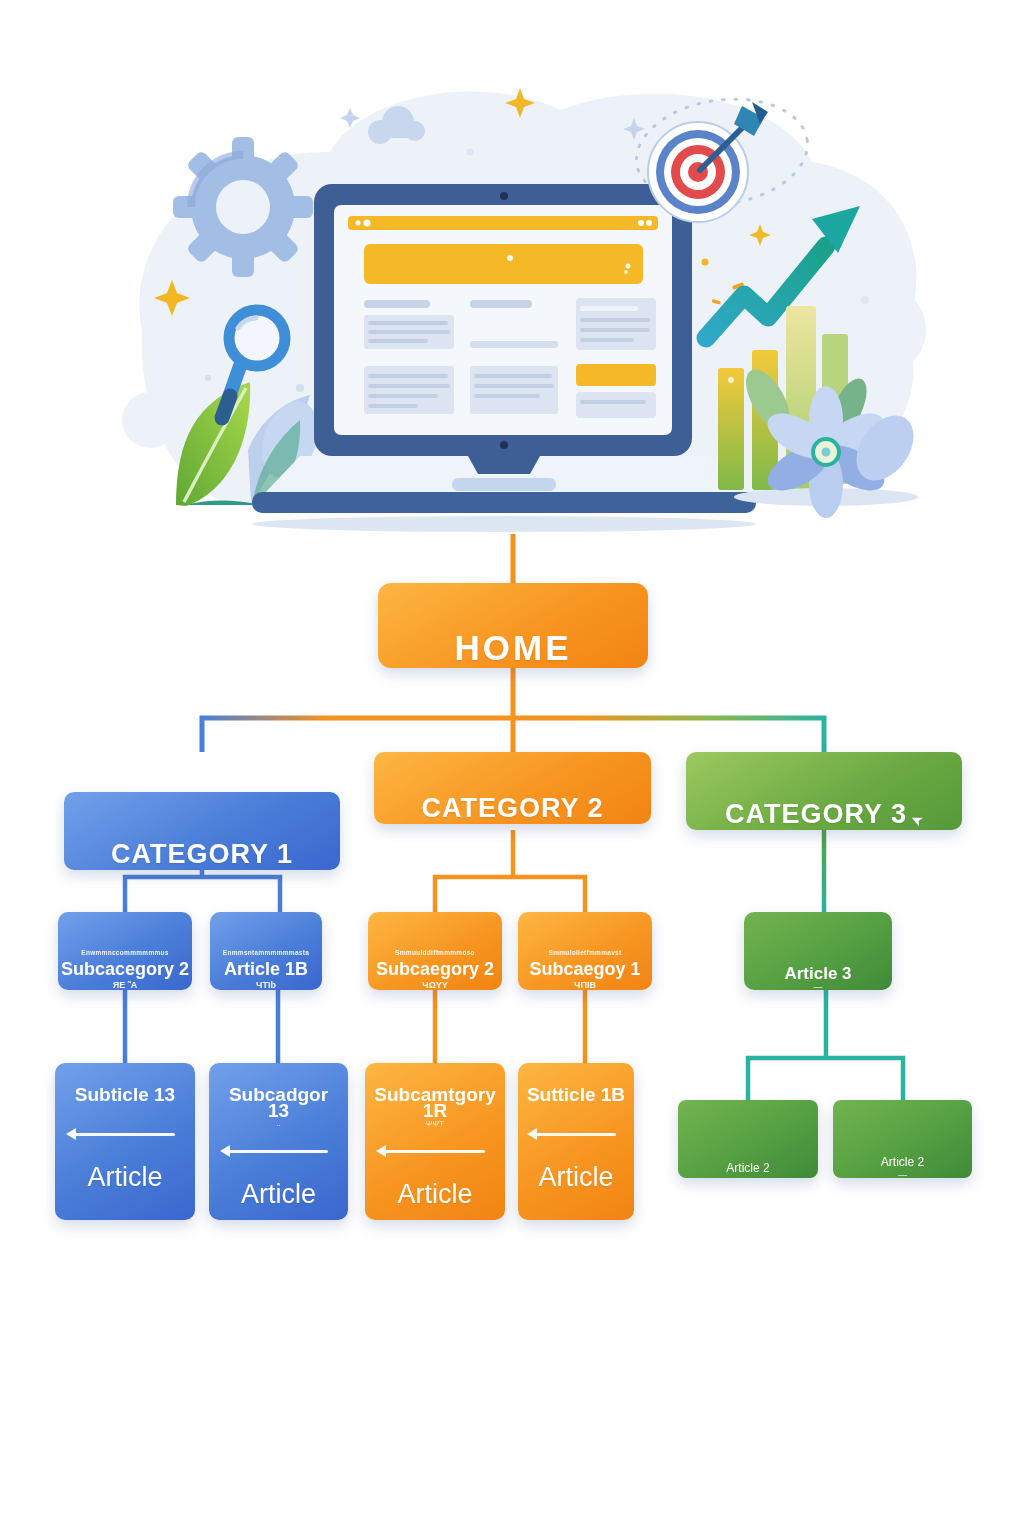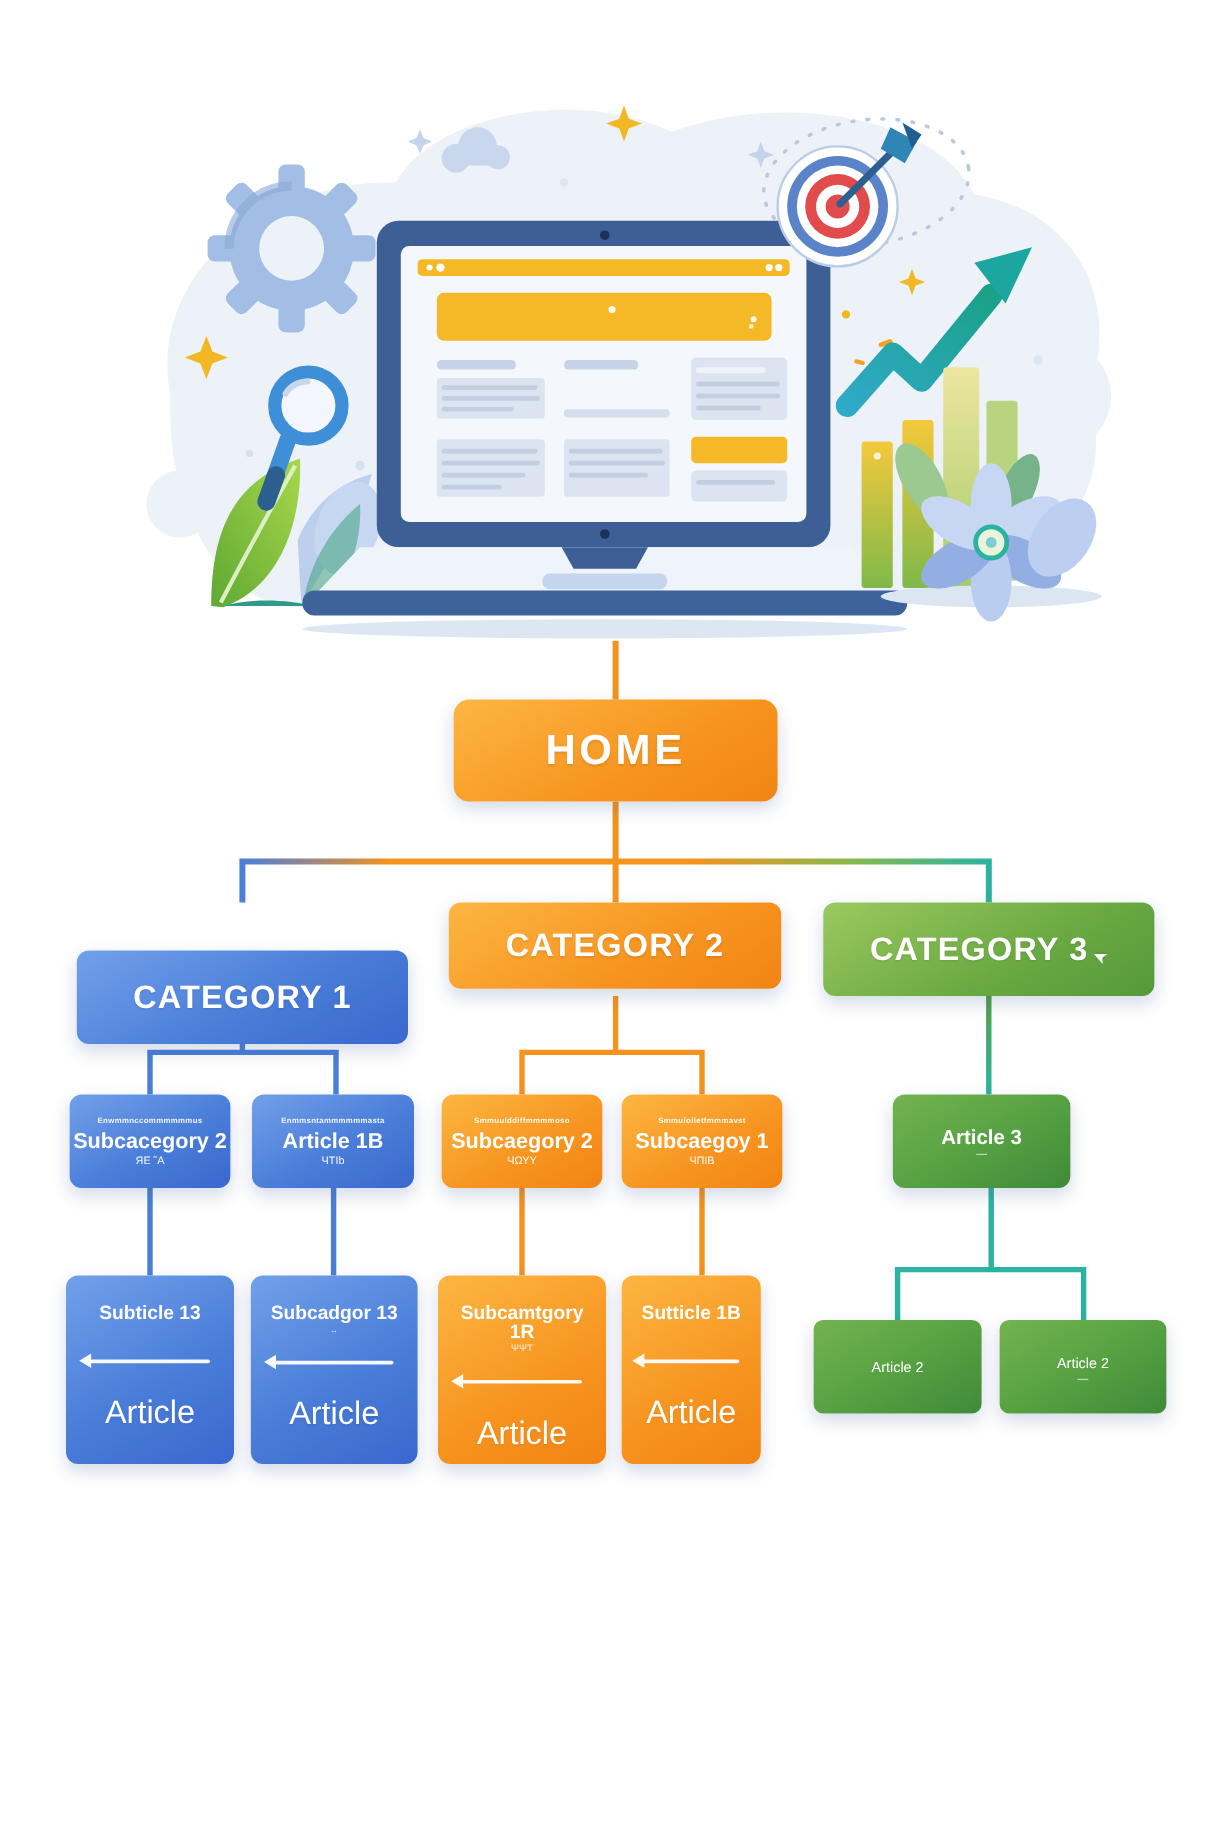--- a/index.html
+++ b/index.html
@@ -1,40 +1,40 @@
 <!DOCTYPE html>
 <html><head>
 <meta charset="utf-8">
 <style>
   html,body{margin:0;padding:0;background:#ffffff;}
   body{width:1024px;height:1536px;font-family:"Liberation Sans",sans-serif;overflow:hidden;}
   .stage{position:relative;width:1024px;height:1536px;background:#ffffff;}
   svg{position:absolute;left:0;top:0;}
 
-  .node{position:absolute;display:flex;flex-direction:column;align-items:center;justify-content:center;
+  .node{position:absolute;display:flex;flex-direction:column;align-items:center;justify-content:flex-end;
         color:#fff;text-align:center;border-radius:10px;
         box-shadow:0 6px 14px rgba(45,75,140,.20);}
   .blue   {background:linear-gradient(150deg,#72a0ea 0%,#4a7ed8 55%,#3a67ce 100%);}
   .orange {background:linear-gradient(150deg,#fdb642 0%,#f79420 60%,#f28413 100%);}
   .greenA {background:linear-gradient(150deg,#9cc95f 0%,#6aa942 60%,#55993a 100%);}
   .greenB {background:linear-gradient(150deg,#74b350 0%,#55a042 55%,#3f8a38 100%);}
 
   .home{border-radius:13px;}
   .home-label{font-size:35px;font-weight:700;letter-spacing:3px;text-shadow:0 1px 2px rgba(0,0,0,.10);}
   .cat-label{font-size:27px;font-weight:700;letter-spacing:1px;text-shadow:0 1px 2px rgba(0,0,0,.10);}
   .cat-glyph{display:inline-block;font-size:13px;margin-left:4px;transform:rotate(-155deg) translateY(-2px);}
 
   .tiny-top{font-size:6.5px;font-weight:700;letter-spacing:.3px;opacity:.92;line-height:8px;white-space:nowrap;}
   .mid-title{font-size:18px;font-weight:700;margin:4px 0 2px 0;line-height:17px;}
-  .tiny-bottom{font-size:9px;font-weight:400;opacity:.95;line-height:10px;}
+  .tiny-bottom{font-size:9px;font-weight:700;opacity:.95;line-height:10px;}
   .mid-green-title{font-size:17px;font-weight:700;}
   .mid-dash{font-size:9px;line-height:6px;opacity:.9;}
 
   .b3{justify-content:flex-start;padding:24px 8px 20px 8px;box-sizing:border-box;}
-  .b3-title{font-size:16px;font-weight:700;line-height:16px;}
+  .b3-title{font-size:19px;font-weight:700;line-height:16px;}
   .b3-tiny{font-size:8px;opacity:.85;line-height:9px;}
   .arrow-line{position:relative;width:80%;height:3px;background:rgba(255,255,255,.95);border-radius:2px;margin:30px auto 0 auto;flex:none;}
   .arrow-line::before{content:"";position:absolute;left:-9px;top:-5px;width:0;height:0;
       border-top:6.5px solid transparent;border-bottom:6.5px solid transparent;
       border-right:10px solid rgba(255,255,255,.95);}
   .b3-word{font-size:27px;font-weight:400;margin-top:26px;text-shadow:0 1px 2px rgba(0,0,0,.08);}
   .g3-title{font-size:12px;font-weight:400;line-height:20px;}
 </style>
 </head>
 <body>
@@ -258,21 +258,21 @@
     <span class="cat-label">
       <span>CATEGORY 3</span><span class="cat-glyph">➤</span>
     </span>
   </div>
 
   <div class="node blue" style="left:58px;top:912px;width:134px;height:78px">
     <span class="tiny-top">Enwmmnccommmmmmus</span>
     <span class="mid-title">Subcacegory 2</span>
     <span class="tiny-bottom">ЯΕ ˜A</span>
   </div>
-  <div class="node blue" style="left:210px;top:912px;width:135px;height:78px">
+  <div class="node blue" style="left:210px;top:912px;width:112px;height:78px">
     <span class="tiny-top">Enmmsntammmmmmasta</span>
     <span class="mid-title">Article 1B</span>
     <span class="tiny-bottom">ЧТІb</span>
   </div>
 
   <div class="node orange" style="left:368px;top:912px;width:134px;height:78px">
     <span class="tiny-top">Smmuulddiffmmmmoso</span>
     <span class="mid-title">Subcaegory 2</span>
     <span class="tiny-bottom">ЧΩΥΥ</span>
   </div>

